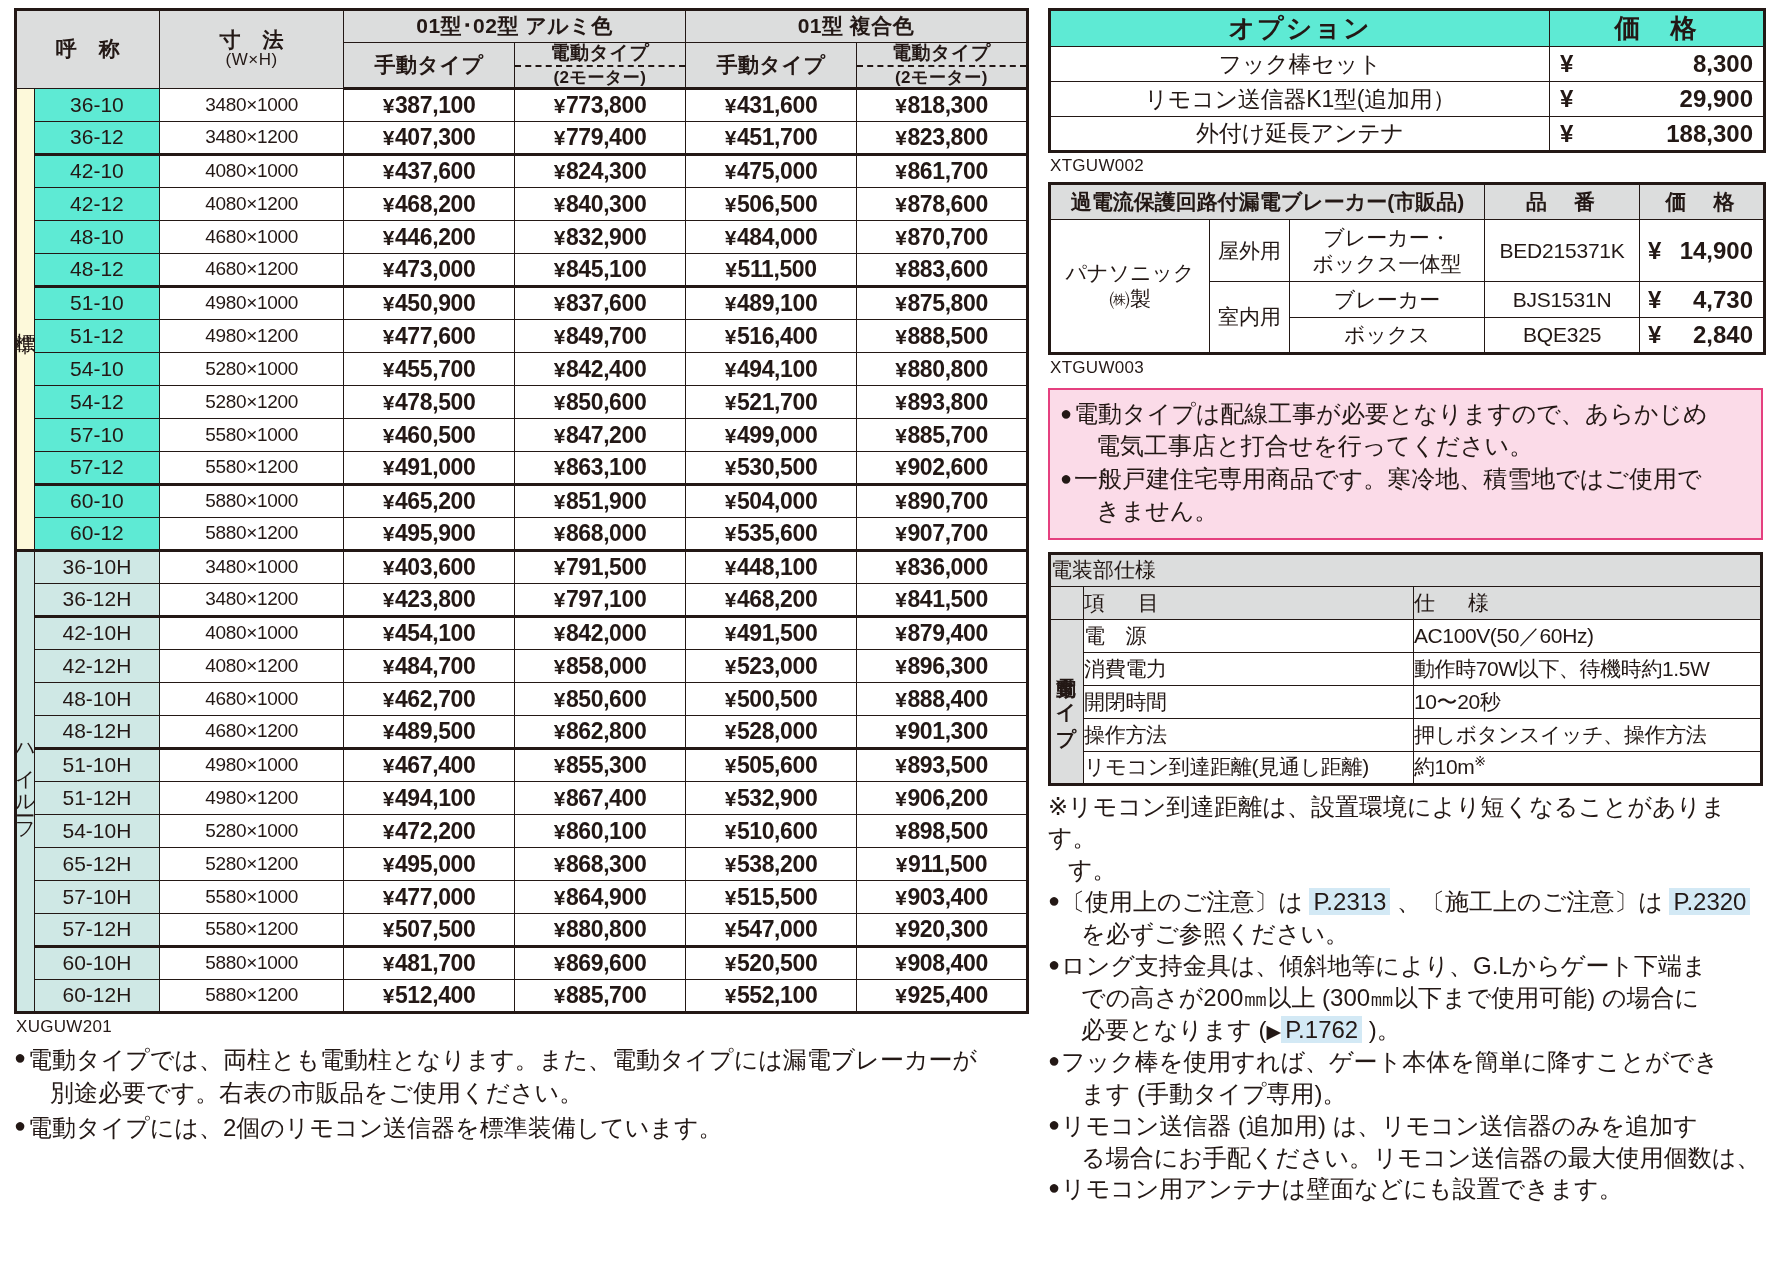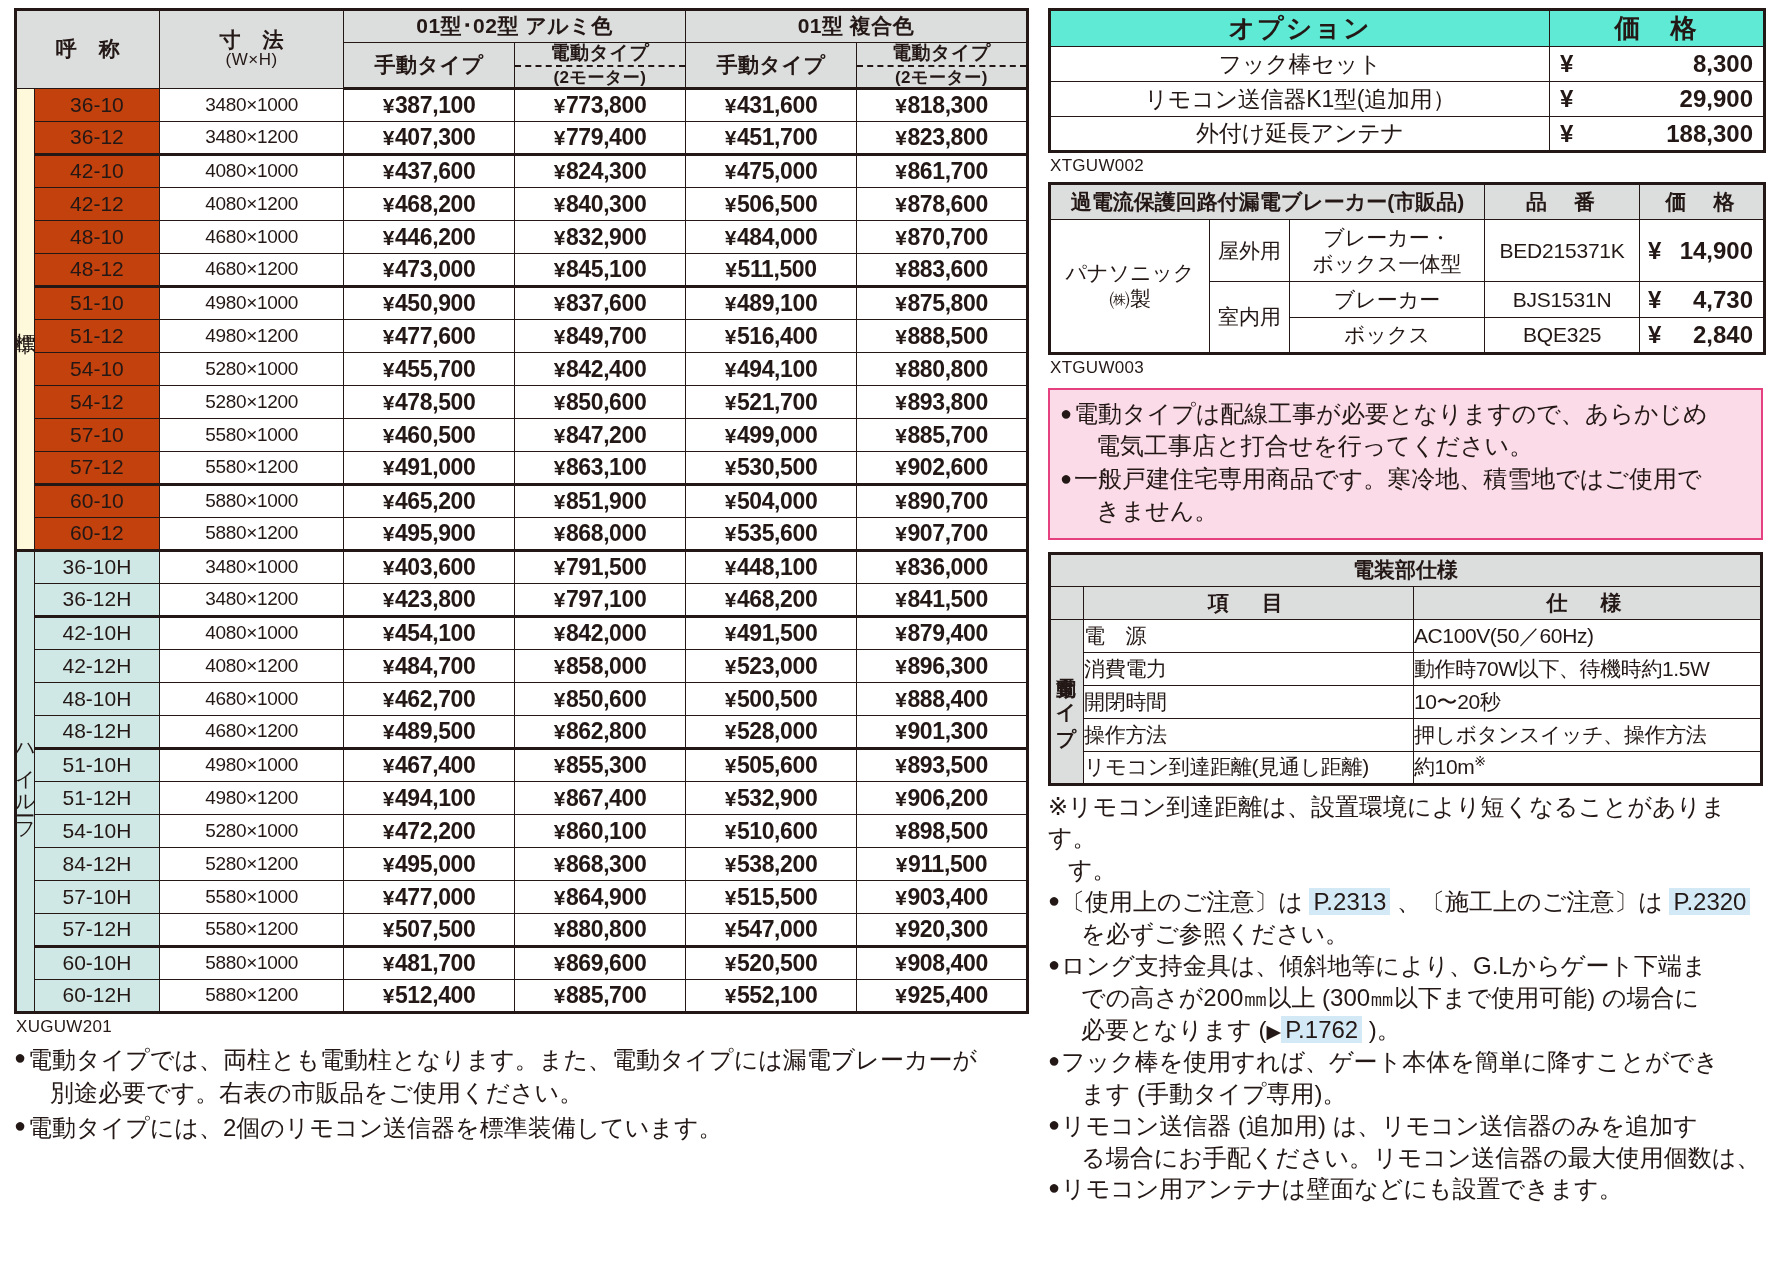--- a/index.html
+++ b/index.html
@@ -41,21 +41,21 @@
   }
   .hdr-sub { font-size: 19px; font-weight: bold; }
   .hdr-motor { font-size: 17px; font-weight: bold; }
   .dashline { border-top: 2px dashed #231815; padding-top:2px; margin-top:2px; display:block; }
 
   .col-grp { width: 16px; }
   .col-name { width: 108px; }
   .col-dim  { width: 158px; }
   .col-price{ width: 147px; }
 
-  td.name-std  { background: #c2410c; font-size: 21px; }
+  td.name-std  { background: #5eead4; font-size: 21px; }
   td.name-high { background: #cfe8e5; font-size: 21px; }
   td.dim { font-size: 19px; background:#fff; letter-spacing:-0.3px; }
   td.price { font-size: 23px; font-weight: bold; background:#fff; letter-spacing:-0.4px; }
   td.price .yen { font-weight: bold; font-size: 21px; margin-right:1px; }
 
   td.grp-std  { background:#fdf9da; font-size:20px; font-weight:normal; writing-mode: vertical-rl; letter-spacing:2px; }
   td.grp-high { background:#cfe8e5; font-size:20px; font-weight:normal; writing-mode: vertical-rl; letter-spacing:2px; }
 
   tr.thickline > td { border-top: 3px solid #231815; }
   td.vsep-left { border-left: 3px solid #231815; }
@@ -103,21 +103,21 @@
     border: 2px solid #e5407f; background: #fbdbe8; width: 715px;
     padding: 8px 10px 10px 10px; margin-top: 10px; font-size: 24px; line-height:1.35;
   }
   .warn .bullet-item { display:flex; align-items:flex-start; }
   .warn .dot { font-size: 20px; line-height: 1.5; margin-right:2px; }
   .warn .ind { display:block; padding-left: 22px; }
 
   
   table.spec { width: 715px; border: 3px solid #231815; table-layout: fixed; margin-top: 12px; }
   table.spec th, table.spec td { border:1px solid #231815; padding:0 0 0 0; height:33px; vertical-align:middle; font-size:21px; text-align:left;}
-  table.spec th { background:#dcdddd; font-weight: bold; text-align:center; padding:0;}
+  table.spec th { background:#dcdddd; font-weight: normal; text-align:left; padding:0;}
   table.spec th.title { font-size:21px; }
   table.spec th.colhdr { letter-spacing:6px; }
   table.spec td.vlabel {
     background:#dcdddd; width:34px; padding:0; text-align:center;
     font-size:20px; font-weight:bold;
   }
   table.spec td.vlabel span { writing-mode: vertical-rl; letter-spacing:1px;}
   table.spec td.item { width:330px; letter-spacing:-0.3px;}
   table.spec td.val { letter-spacing:-0.4px; }
   .sup { font-size: 14px; vertical-align: top; }
@@ -350,21 +350,21 @@
           </tr>
           <tr>
             <td class="name-high">54-10H</td>
             <td class="dim">5280×1000</td>
             <td class="price vsep-left"><span class="yen">¥</span>472,200</td>
             <td class="price"><span class="yen">¥</span>860,100</td>
             <td class="price vsep-left"><span class="yen">¥</span>510,600</td>
             <td class="price"><span class="yen">¥</span>898,500</td>
           </tr>
           <tr>
-            <td class="name-high">84-12H</td>
+            <td class="name-high">65-12H</td>
             <td class="dim">5280×1200</td>
             <td class="price vsep-left"><span class="yen">¥</span>495,000</td>
             <td class="price"><span class="yen">¥</span>868,300</td>
             <td class="price vsep-left"><span class="yen">¥</span>538,200</td>
             <td class="price"><span class="yen">¥</span>911,500</td>
           </tr>
           <tr>
             <td class="name-high">57-10H</td>
             <td class="dim">5580×1000</td>
             <td class="price vsep-left"><span class="yen">¥</span>477,000</td>

